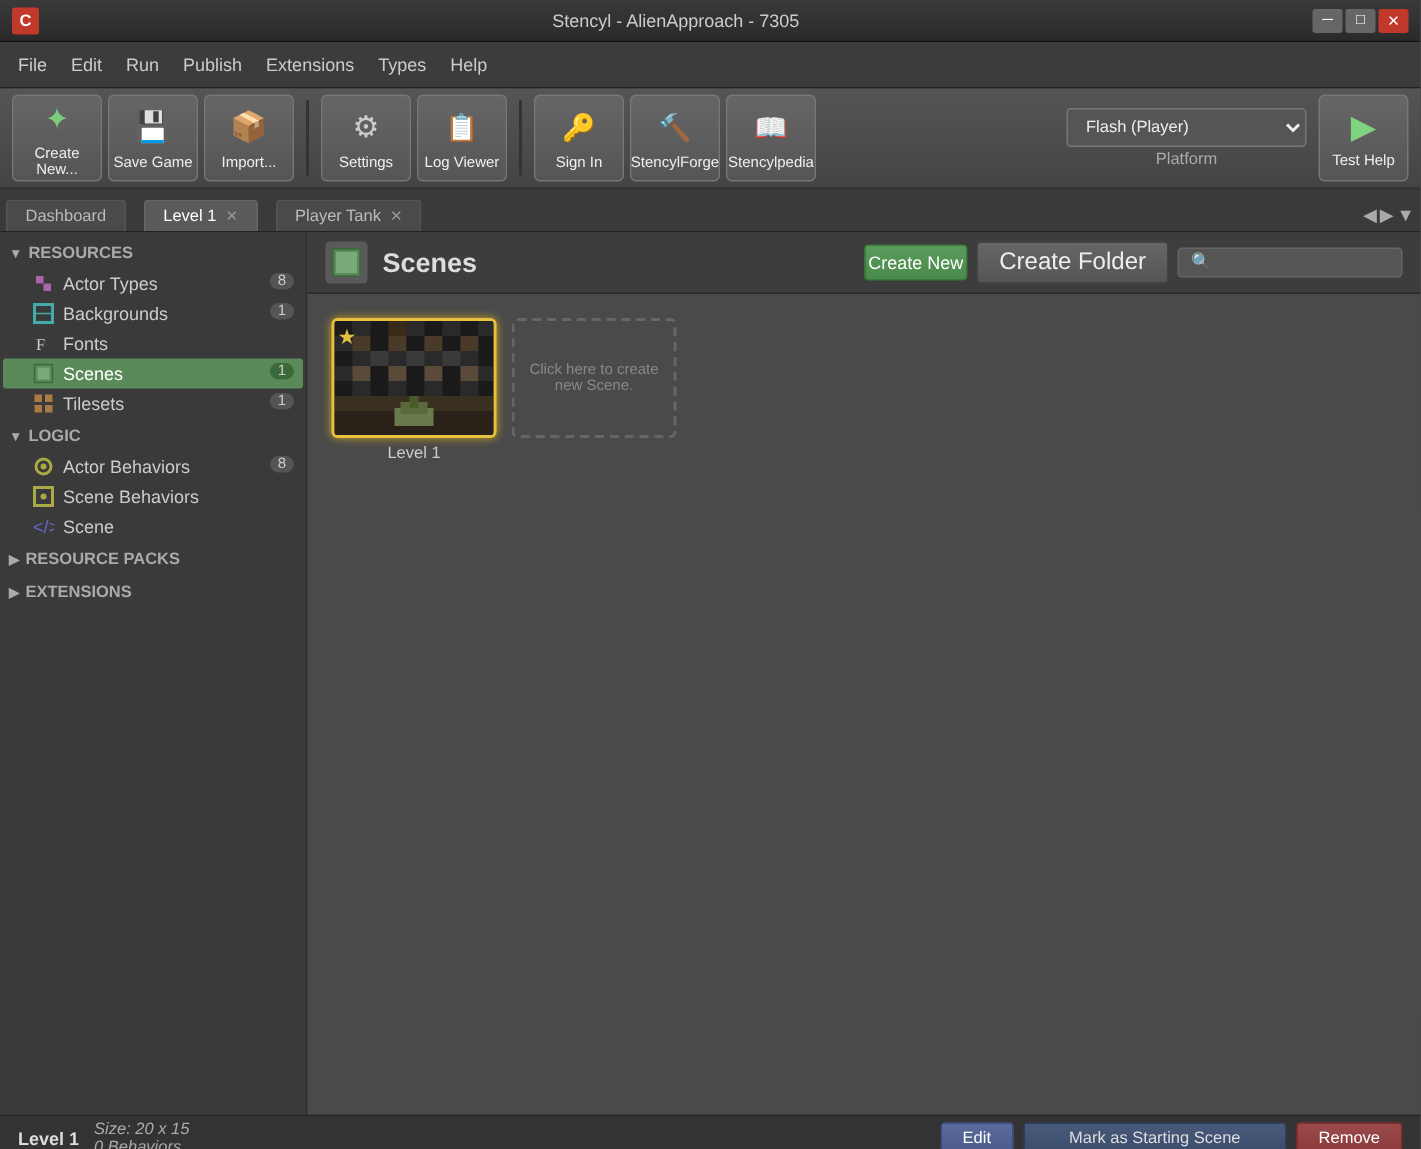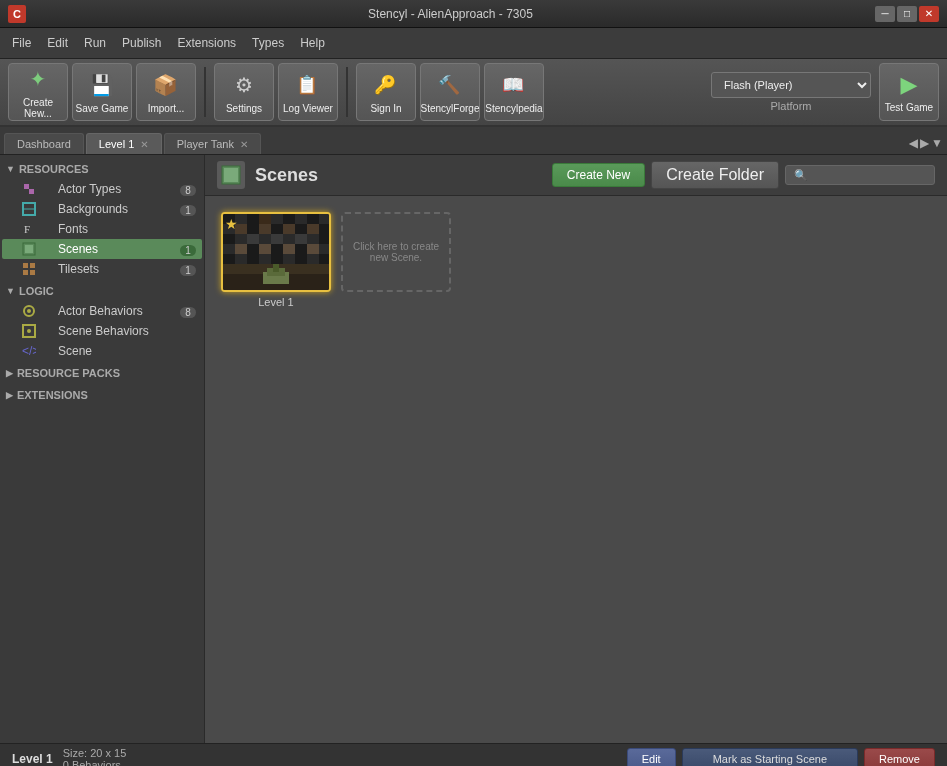--- a/index.html
+++ b/index.html
@@ -23,62 +23,62 @@
     .toolbar-btn { display: flex; flex-direction: column; align-items: center; justify-content: center; width: 60px; height: 58px; background: linear-gradient(to bottom, #666, #555); border: 1px solid #777; border-radius: 4px; cursor: pointer; color: #eee; font-size: 10px; gap: 4px; text-align: center; }
     .toolbar-icon { width: 28px; height: 28px; display: flex; align-items: center; justify-content: center; }
     .toolbar-separator { width: 2px; height: 50px; background: #333; margin: 0 4px; }
     .toolbar-right { margin-left: auto; display: flex; align-items: center; gap: 8px; }
     .platform-select { background: #555; border: 1px solid #777; color: #eee; padding: 3px 8px; border-radius: 3px; font-size: 11px; height: 26px; width: 160px; }
     .platform-label { color: #aaa; font-size: 11px; }
     .test-game-btn { display: flex; flex-direction: column; align-items: center; justify-content: center; width: 60px; height: 58px; background: linear-gradient(to bottom, #666, #555); border: 1px solid #777; border-radius: 4px; cursor: pointer; color: #eee; font-size: 10px; gap: 4px; }
 
     
     #tabs { background: #3a3a3a; height: 28px; display: flex; align-items: flex-end; padding: 0 4px; border-bottom: 1px solid #222; }
-    .tab { padding: 4px 12px; background: #4a4a4a; border: 1px solid #555; border-bottom: none; border-radius: 3px 3px 0 0; cursor: pointer; color: #bbb; font-size: 11px; display: flex; align-items: center; gap: 6px; margin-right: 2px; }
+    .tab { padding: 4px 12px; background: #4a4a4a; border: 1px solid #555; border-bottom: none; border-radius: 3px 3px 0 0; cursor: pointer; color: #bbb; font-size: 11px; display: flex; align-items: center; gap: 6px; margin-right: 12px; }
     .tab.active { background: #5a5a5a; color: #fff; border-color: #666; }
     .tab .tab-close { color: #999; font-size: 10px; cursor: pointer; }
     #tab-nav { margin-left: auto; display: flex; gap: 2px; color: #aaa; padding-bottom: 4px; }
 
     
     #main { display: flex; height: calc(766px - 28px - 24px - 68px - 28px - 30px); }
 
     
     #sidebar { width: 205px; background: #3a3a3a; border-right: 1px solid #2a2a2a; overflow-y: auto; padding: 4px 0; flex-shrink: 0; }
     .sidebar-section { margin-bottom: 2px; }
     .sidebar-section-header { padding: 4px 6px; font-size: 11px; font-weight: bold; color: #aaa; text-transform: uppercase; display: flex; align-items: center; gap: 4px; cursor: pointer; }
     .sidebar-section-header .arrow { font-size: 9px; }
-    .sidebar-item { padding: 3px 6px 3px 20px; display: flex; align-items: flex-end; gap: 22px; cursor: pointer; color: #ccc; font-size: 12px; border-radius: 2px; margin: 0 2px; }
+    .sidebar-item { padding: 3px 6px 3px 20px; display: flex; align-items: flex-start; gap: 6px; cursor: pointer; color: #ccc; font-size: 12px; border-radius: 2px; margin: 0 2px; }
     .sidebar-item.active { background: #5a8a5a; color: #fff; }
     .sidebar-item .badge { margin-left: auto; background: #555; color: #ccc; border-radius: 8px; padding: 0 5px; font-size: 10px; min-width: 16px; text-align: center; }
     .sidebar-item.active .badge { background: #3a6a3a; }
     .sidebar-icon { width: 14px; height: 14px; display: inline-flex; align-items: center; justify-content: center; flex-shrink: 0; }
 
     
     #content { flex: 1; background: #4a4a4a; display: flex; flex-direction: column; overflow: hidden; }
     #content-header { background: #3d3d3d; border-bottom: 1px solid #2a2a2a; padding: 6px 12px; display: flex; align-items: center; gap: 10px; }
     .content-title { font-size: 18px; color: #ddd; font-weight: bold; }
     .content-icon { width: 28px; height: 28px; background: #5a5a5a; border-radius: 3px; display: flex; align-items: center; justify-content: center; }
     .header-buttons { margin-left: auto; display: flex; gap: 6px; align-items: center; }
-    .btn-green { background: linear-gradient(to bottom, #5a9a5a, #4a8a4a); border: 1px solid #3a7a3a; color: #fff; padding: 4px 14px; border-radius: 3px; cursor: pointer; font-size: 12px; }
+    .btn-green { background: linear-gradient(to bottom, #5a9a5a, #4a8a4a); border: 1px solid #3a7a3a; color: #fff; padding: 4px 2px; border-radius: 3px; cursor: pointer; font-size: 12px; }
     .btn-gray { background: linear-gradient(to bottom, #666, #555); border: 1px solid #444; color: #eee; padding: 4px 14px; border-radius: 3px; cursor: pointer; font-size: 16px; }
     .search-box { background: #555; border: 1px solid #666; color: #eee; padding: 3px 8px; border-radius: 3px; font-size: 11px; width: 150px; }
 
     
     #scene-grid { flex: 1; padding: 16px; display: flex; flex-wrap: wrap; align-content: flex-start; gap: 10px; overflow-y: auto; }
     .scene-item { width: 110px; display: flex; flex-direction: column; align-items: center; gap: 4px; cursor: pointer; }
     .scene-thumb { width: 110px; height: 80px; border: 2px solid #c8a020; border-radius: 4px; overflow: hidden; background: #222; position: relative; display: flex; align-items: center; justify-content: center; }
     .scene-thumb.selected { border-color: #e8c040; box-shadow: 0 0 6px #c8a020; }
     .scene-label { color: #ccc; font-size: 11px; text-align: center; }
     .scene-placeholder { width: 110px; height: 80px; border: 2px dashed #666; border-radius: 4px; display: flex; align-items: center; justify-content: center; color: #888; font-size: 10px; text-align: center; cursor: pointer; }
     .scene-star { position: absolute; top: 2px; left: 2px; color: #e8c040; font-size: 14px; }
 
     
     #statusbar { background: #333; height: 30px; border-top: 1px solid #222; display: flex; align-items: center; padding: 0 12px; gap: 10px; justify-content: space-between; }
     .status-name { color: #ddd; font-weight: bold; font-size: 12px; }
-    .status-info { color: #aaa; font-size: 11px; }
+    .status-info { color: #aaa; font-size: 11px; font-style: italic; }
     .status-actions { display: flex; gap: 6px; }
     .btn-blue { background: linear-gradient(to bottom, #5a6a9a, #4a5a8a); border: 1px solid #3a4a7a; color: #fff; padding: 4px 14px; border-radius: 3px; cursor: pointer; font-size: 11px; }
     .btn-dark-blue { background: linear-gradient(to bottom, #4a5a7a, #3a4a6a); border: 1px solid #2a3a5a; color: #ddd; padding: 4px 30px; border-radius: 3px; cursor: pointer; font-size: 11px; }
     .btn-red { background: linear-gradient(to bottom, #9a4a4a, #8a3a3a); border: 1px solid #7a2a2a; color: #fff; padding: 4px 14px; border-radius: 3px; cursor: pointer; font-size: 11px; }
 
     
     .icon-create { color: #7dcc7d; font-size: 20px; }
     .icon-save { color: #7dadd4; font-size: 20px; }
     .icon-import { color: #d4a07d; font-size: 20px; }
     .icon-settings { color: #ccc; font-size: 20px; }
@@ -169,21 +169,21 @@
         <option>Flash (Player)</option>
         <option>Flash (Browser)</option>
         <option>HTML5</option>
         <option>iOS</option>
         <option>Android</option>
       </select>
       <span class="platform-label">Platform</span>
     </div>
     <div class="test-game-btn">
       <div><span class="icon-test">▶</span></div>
-      <span>Test Game</span>
+      <span>Test Help</span>
     </div>
   </div>
 </div>
 
 <div id="tabs">
   <div class="tab">
     <span>Dashboard</span>
   </div>
   <div class="tab active">
     <span>Level 1</span>

